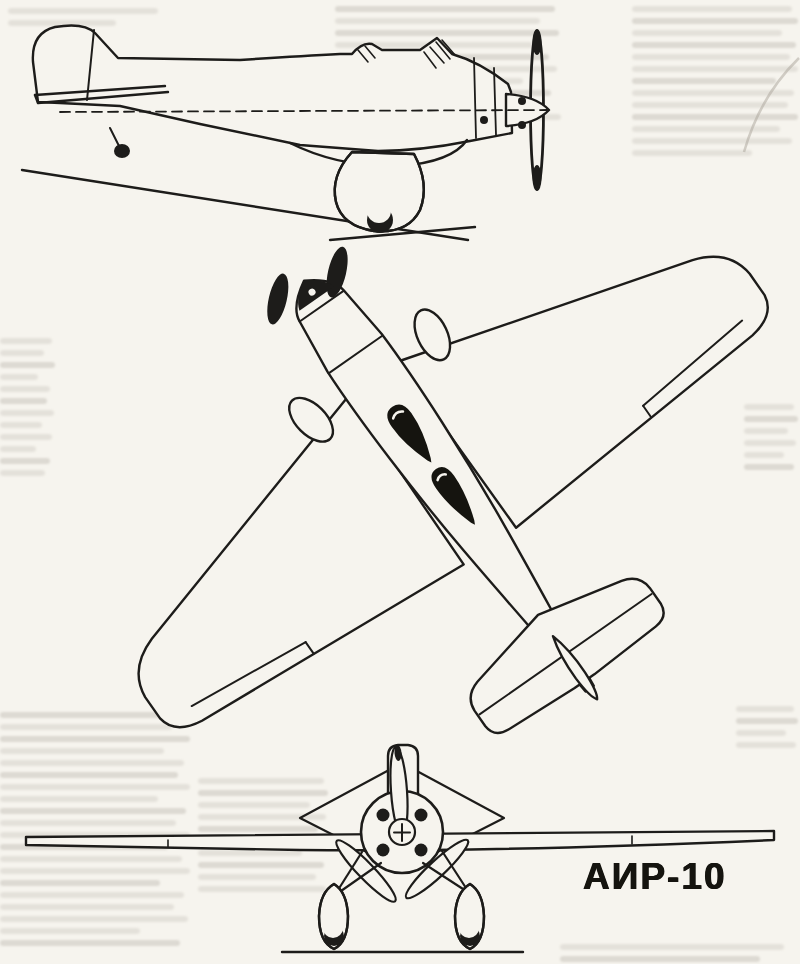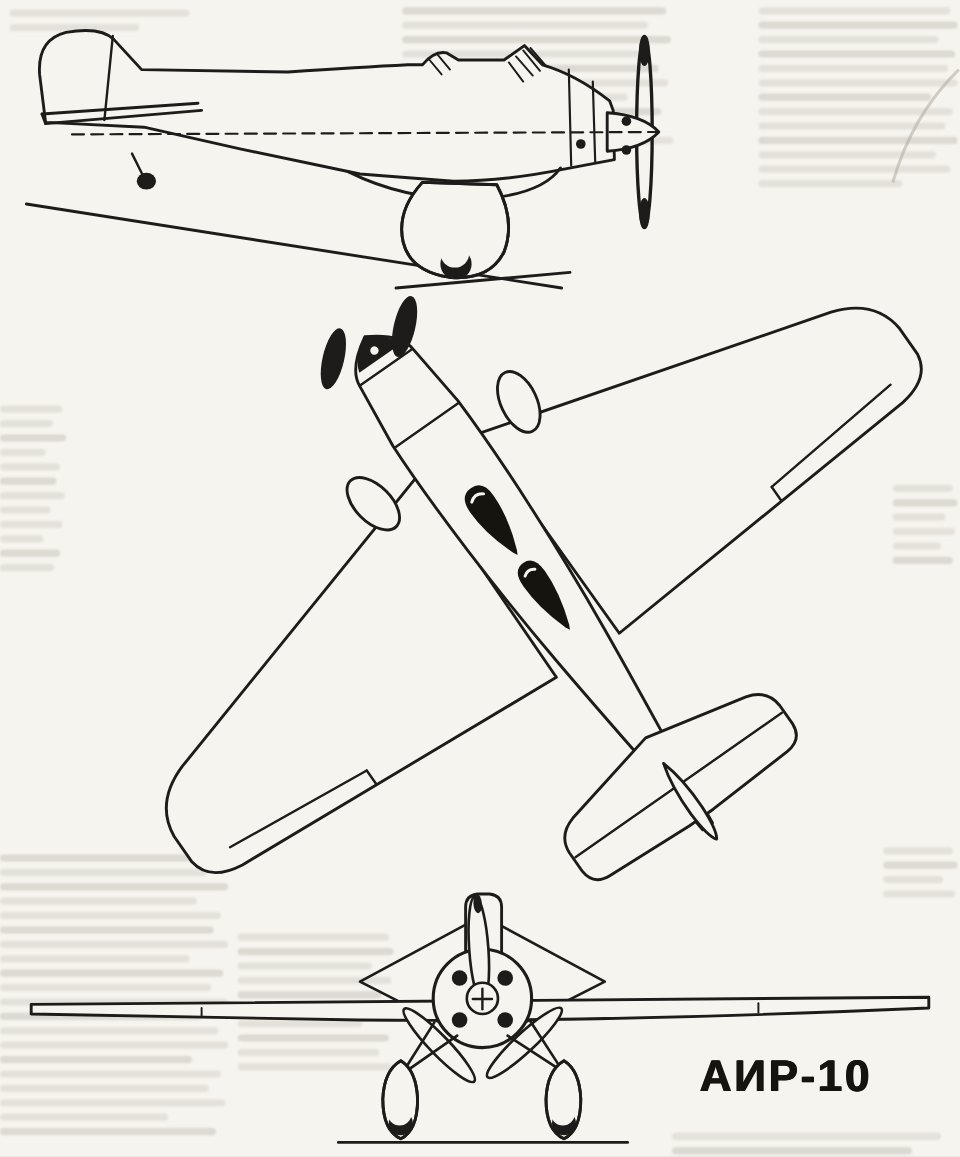--- a/index.html
+++ b/index.html
@@ -9,21 +9,21 @@
     background:#f6f4ee;
     overflow:hidden;
     font-family:"Liberation Sans", sans-serif;
   }
   
   .bleed{position:absolute;opacity:.5;}
   .bl{height:6px;margin:6px 0;background:#9a948a;opacity:.38;filter:blur(.9px);border-radius:3px;}
   .bl.d{opacity:.55;}
   .caption{
     position:absolute;
-    left:583px;top:876px;
+    left:583px;top:856px;
     font-size:37px;
     font-weight:bold;
     letter-spacing:2px;
     color:#15140f;
     text-shadow:.6px 0 0 currentColor, -.4px 0 0 currentColor;
     white-space:nowrap;
   }
   svg.drawing{position:absolute;left:0;top:0;}
 </style>
 </head>

